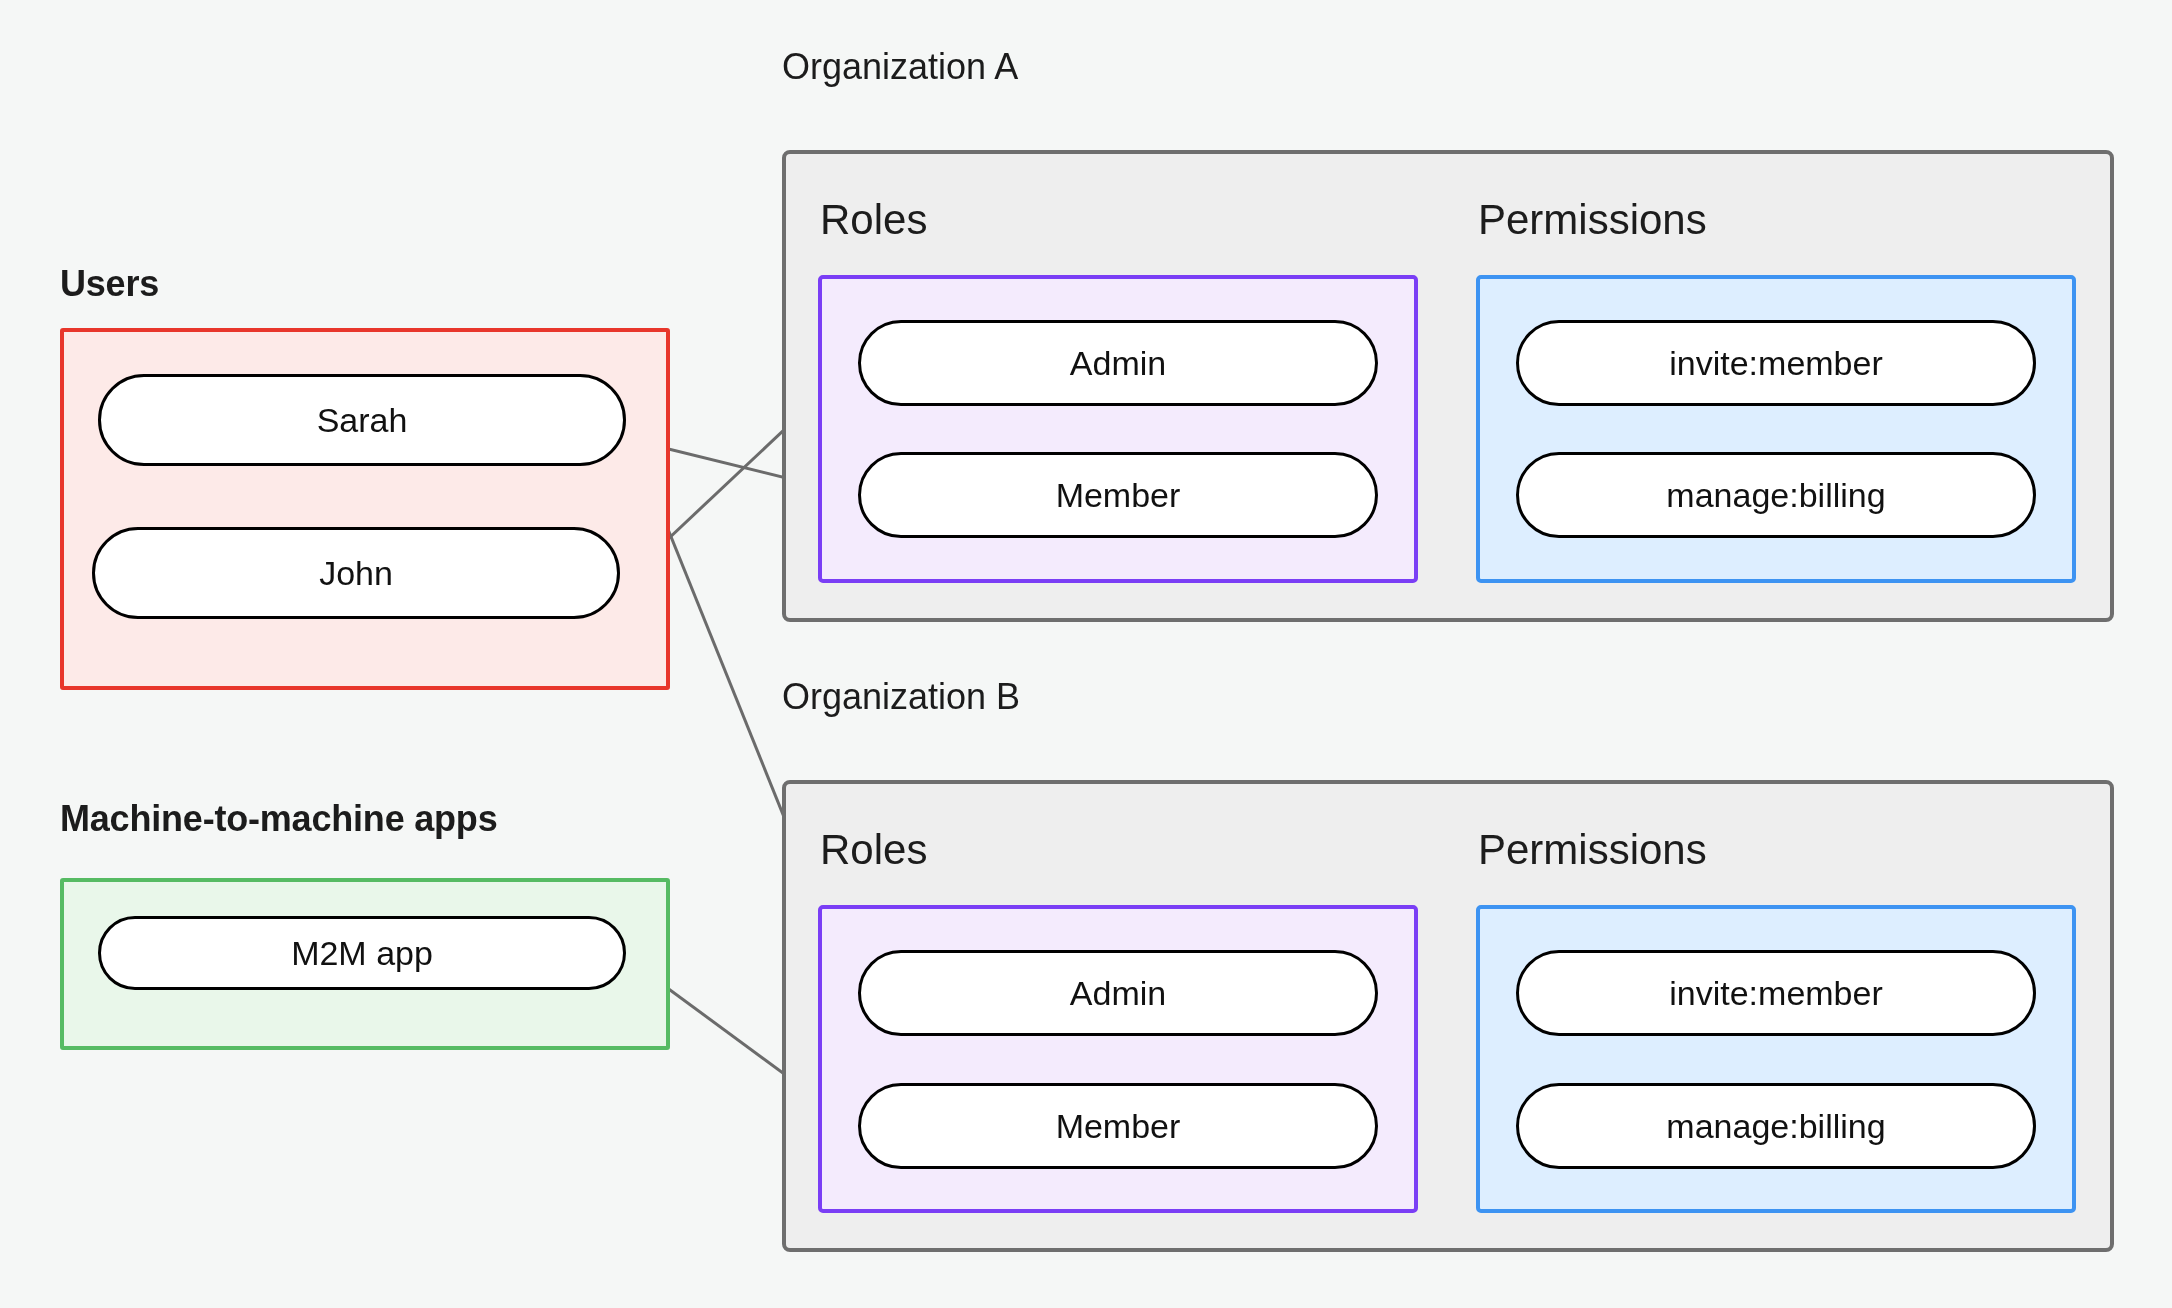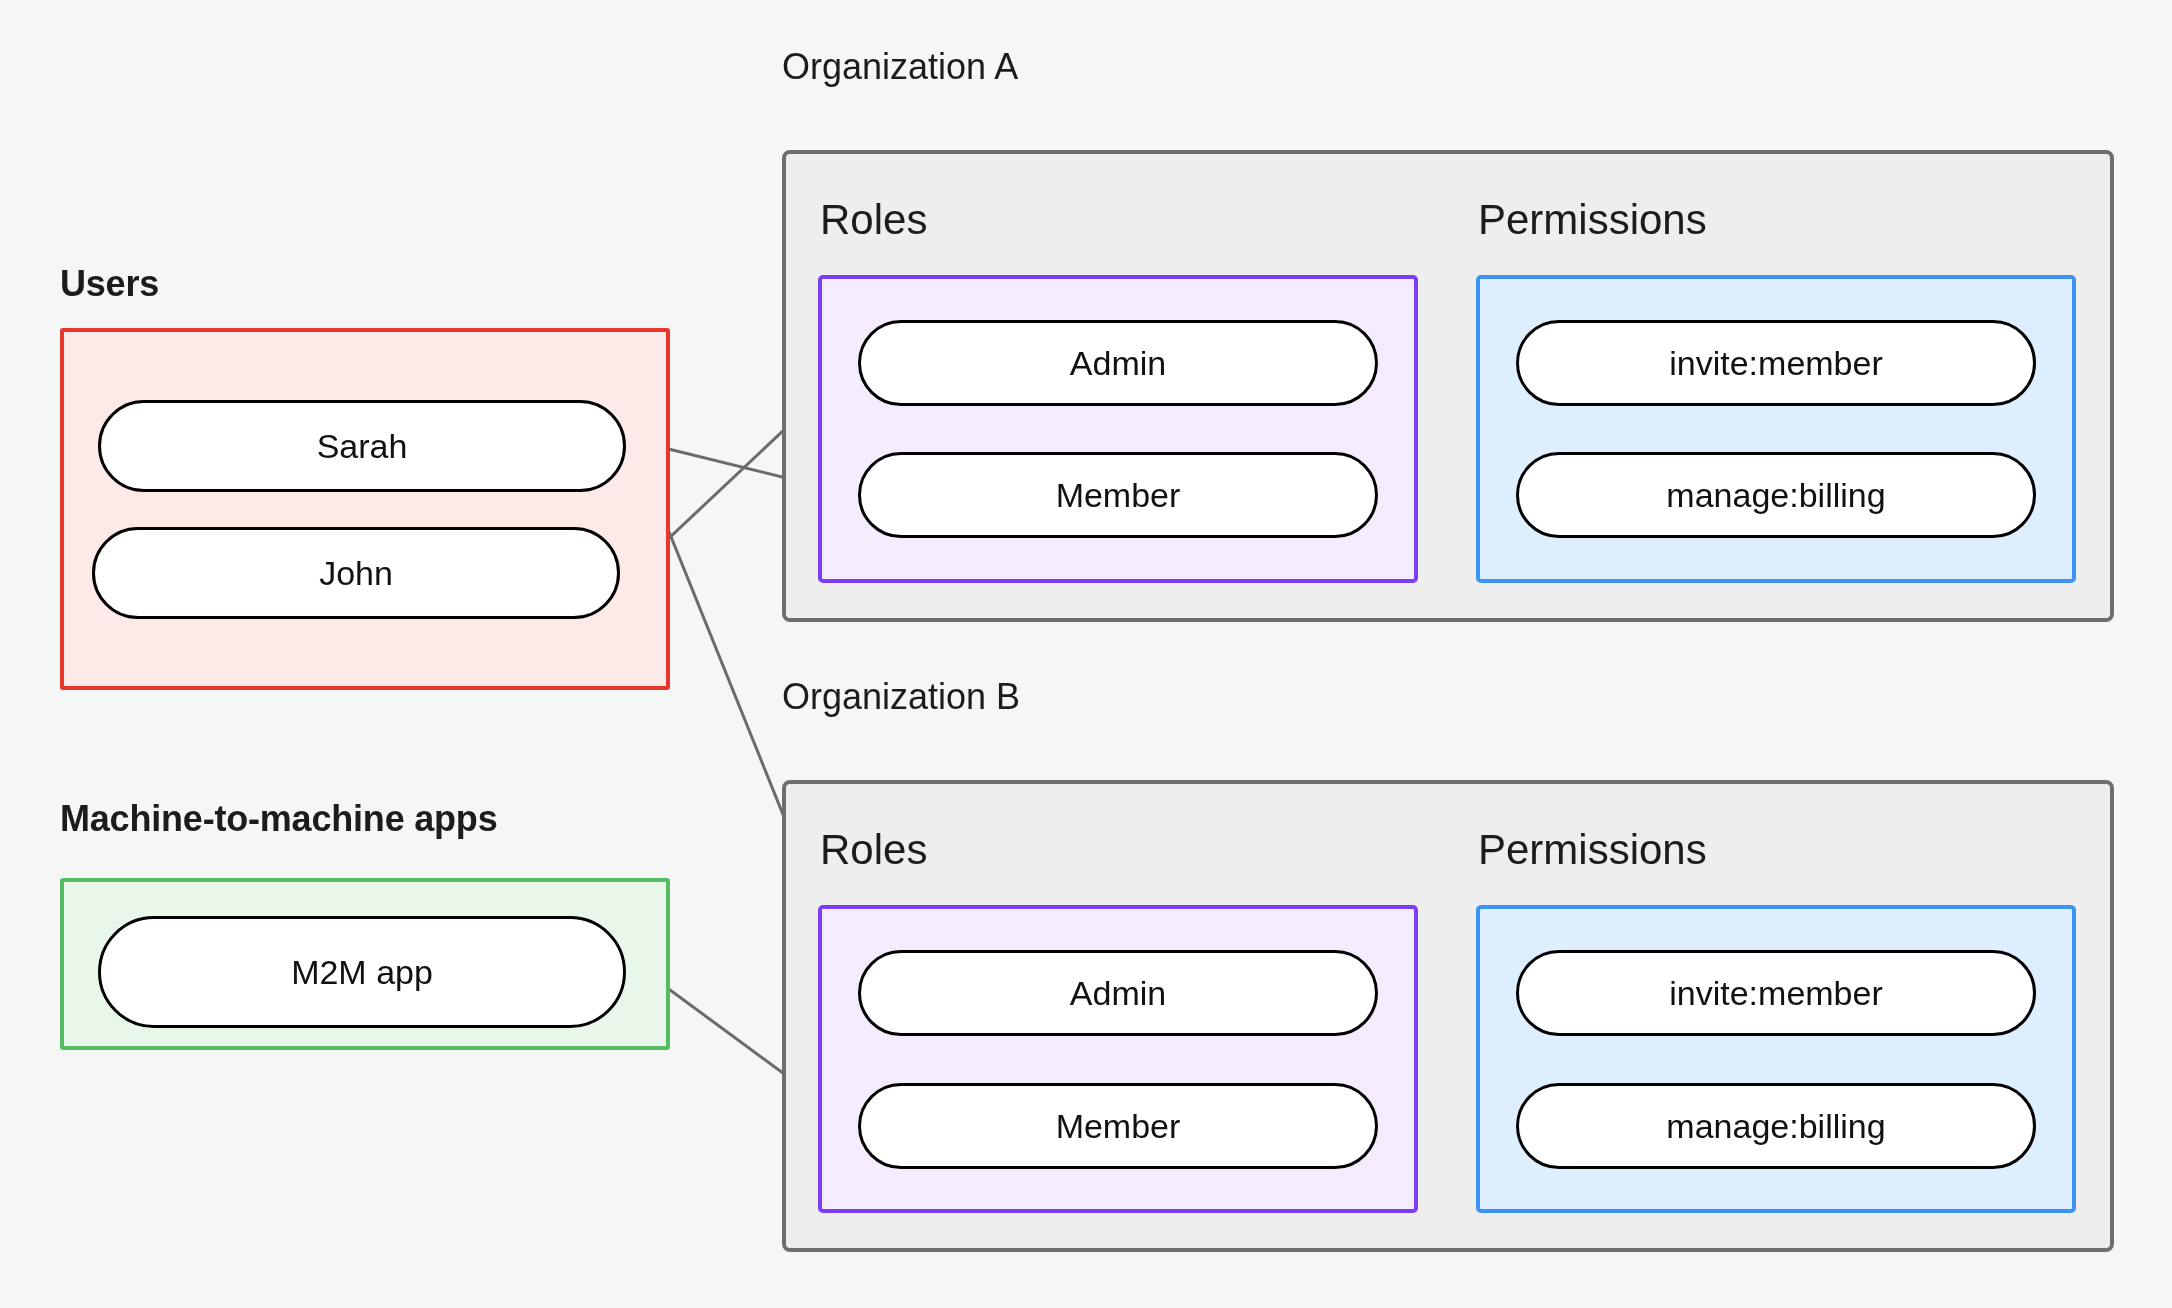--- a/index.html
+++ b/index.html
@@ -121,33 +121,33 @@
       <circle cx="855" cy="1126" r="9"></circle>
       <circle cx="1510" cy="993" r="9"></circle>
       <circle cx="1510" cy="1126" r="9"></circle>
     </g>
   </svg>
 
   <div class="group-title" style="left:60px;top:243px;margin-top:20px;">Users</div>
 
   <div class="box box-users" style="left:60px;top:328px;width:610px;height:362px;"></div>
 
-  <div class="pill" style="left:98px;top:400px;width:528px;height:92px;">
+  <div class="pill" style="left:98px;top:374px;width:528px;height:92px;">
     <span>Sarah</span>
   </div>
 
   <div class="pill" style="left:92px;top:527px;width:528px;height:92px;">
     <span>John</span>
   </div>
 
   <div class="group-title" style="left:60px;top:798px;">Machine-to-machine apps</div>
 
   <div class="box box-m2m" style="left:60px;top:878px;width:610px;height:172px;"></div>
 
-  <div class="pill" style="left:98px;top:916px;width:528px;height:112px;">
+  <div class="pill" style="left:98px;top:916px;width:528px;height:74px;">
     <span>M2M app</span>
   </div>
 
   <div class="org-title" style="left:782px;top:46px;">Organization A</div>
 
   <div class="box box-org" style="left:782px;top:150px;width:1332px;height:472px;"></div>
 
   <div class="inner-title" style="left:820px;top:196px;">Roles</div>
 
   <div class="box box-roles" style="left:818px;top:275px;width:600px;height:308px;"></div>

